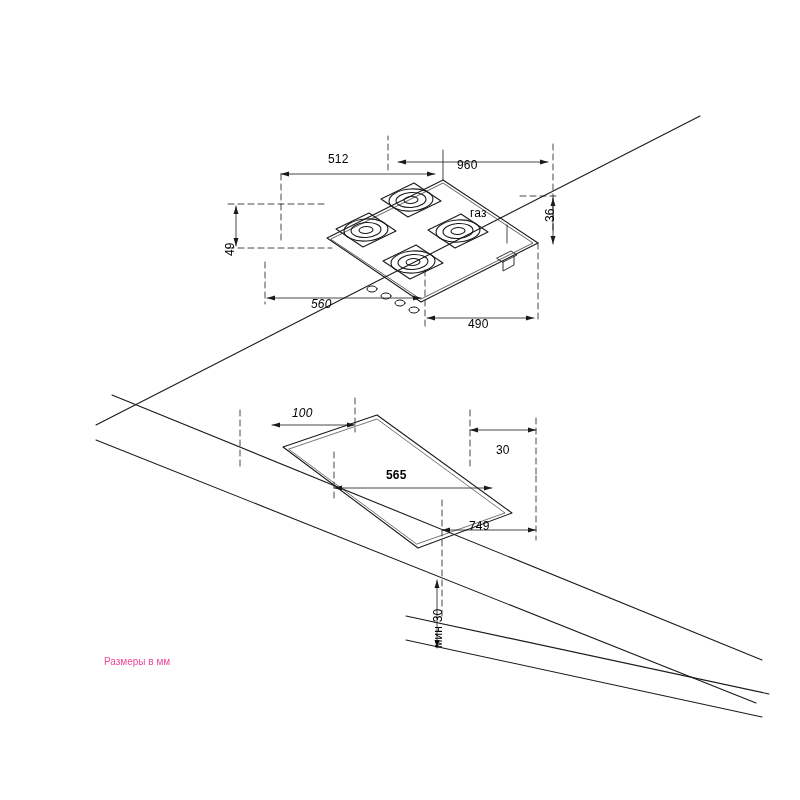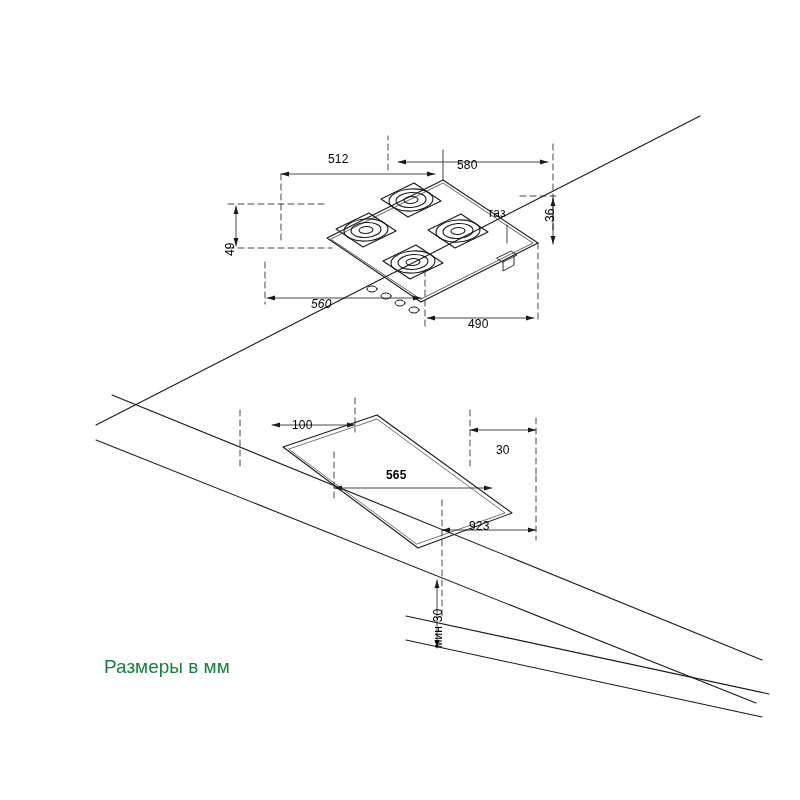--- a/index.html
+++ b/index.html
@@ -32,22 +32,22 @@
     white-space: nowrap;
     letter-spacing: 0.2px;
   }
   .dim-text.vert {
     transform-origin: 0 0;
     transform: rotate(-90deg);
   }
   .caption {
     position: absolute;
     font-family: "Liberation Sans", sans-serif;
-    font-size: 19px;
-    color: #15803d;
+    font-size: 10px;
+    color: #ec4899;
     white-space: nowrap;
   }
 </style>
 </head>
 <body>
 
 <div id="stage">
 
   <svg id="drawing" viewBox="0 0 800 800">
     <g fill="none" stroke="#1a1a1a" stroke-width="1.1" stroke-linecap="round" stroke-linejoin="round">
@@ -201,37 +201,37 @@
 
         <polygon points="437,580 434.5,588 439.5,588"></polygon>
         <polygon points="437,648 434.5,640 439.5,640"></polygon>
       </g>
 
     </g>
   </svg>
 
   <div class="dim-text" style="left:328px; top:152px;">512</div>
 
-  <div class="dim-text" style="left:457px; top:158px;">580</div>
+  <div class="dim-text" style="left:457px; top:158px;">960</div>
 
   <div class="dim-text vert" style="left:223px; top:256px;">49</div>
 
   <div class="dim-text vert" style="left:543px; top:222px;">36</div>
 
   <div class="dim-text" style="left:311px; top:297px;font-style:italic;">560</div>
 
   <div class="dim-text" style="left:468px; top:317px;">490</div>
 
-  <div class="dim-text" style="left:489px; top:206px;text-align:center;">газ</div>
-
-  <div class="dim-text" style="left:292px; top:418px;">100</div>
+  <div class="dim-text" style="left:470px; top:206px;text-align:center;">газ</div>
+
+  <div class="dim-text" style="left:292px; top:406px;font-style:italic;">100</div>
 
   <div class="dim-text" style="left:496px; top:443px;">30</div>
 
   <div class="dim-text" style="left:386px; top:468px;font-weight:bold;">565</div>
 
-  <div class="dim-text" style="left:469px; top:519px;">923</div>
+  <div class="dim-text" style="left:469px; top:519px;">749</div>
 
   <div class="dim-text vert" style="left:431px; top:648px;">мин 30</div>
 
   <div class="caption" style="left:104px; top:656px;">Размеры в мм</div>
 
 </div>
 
 </body></html>

